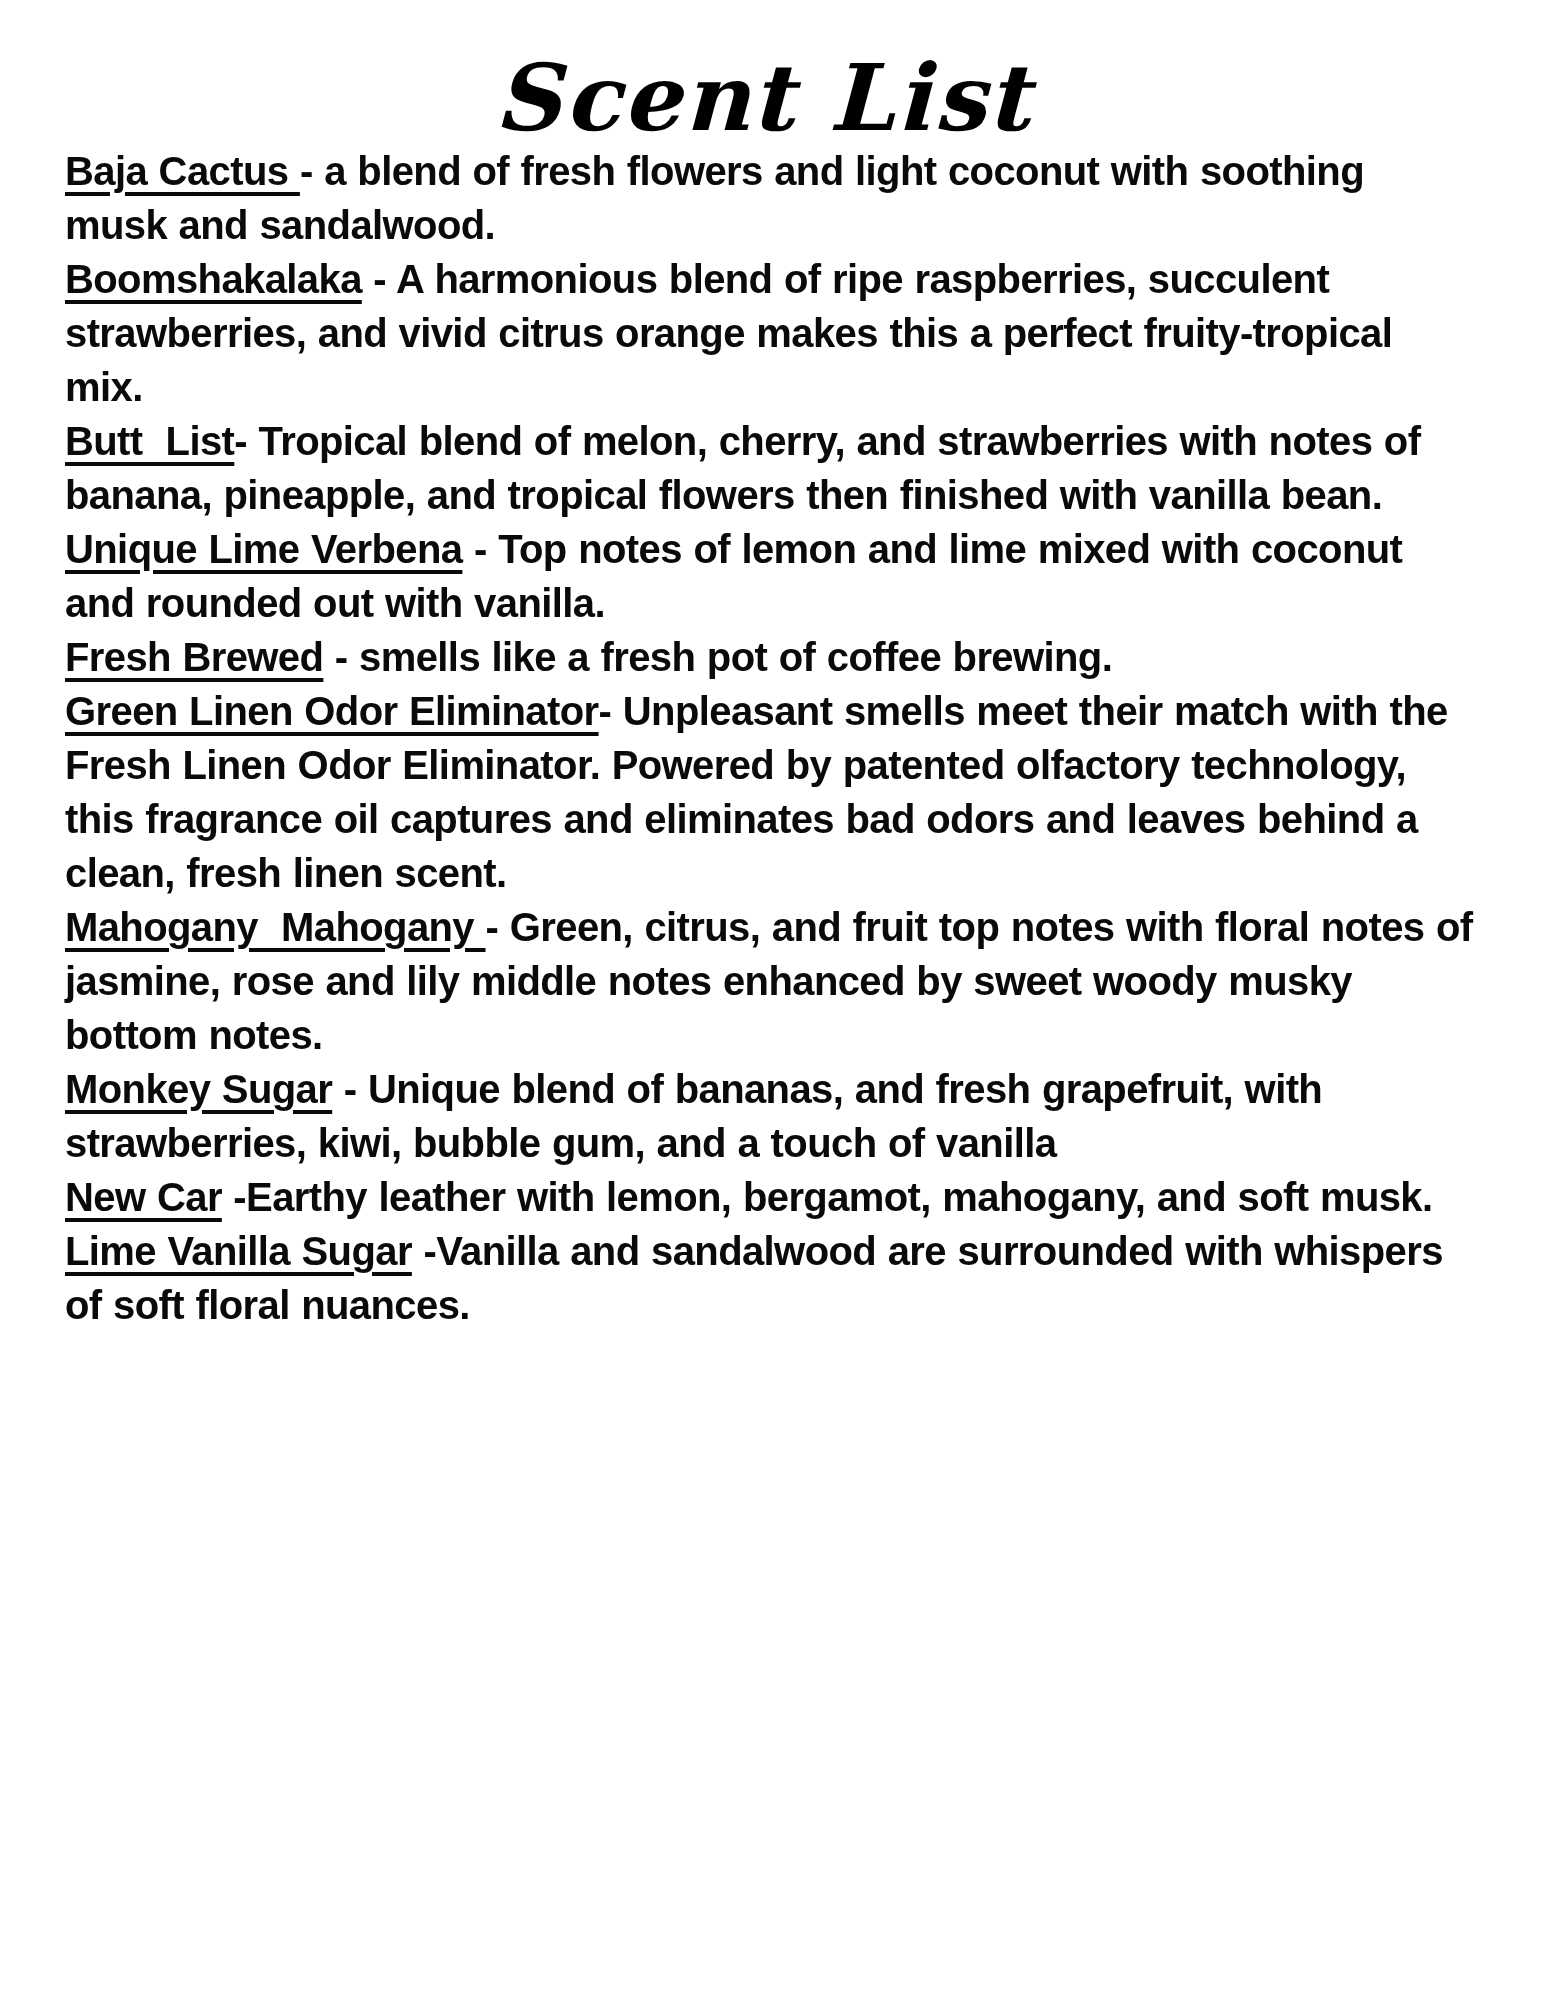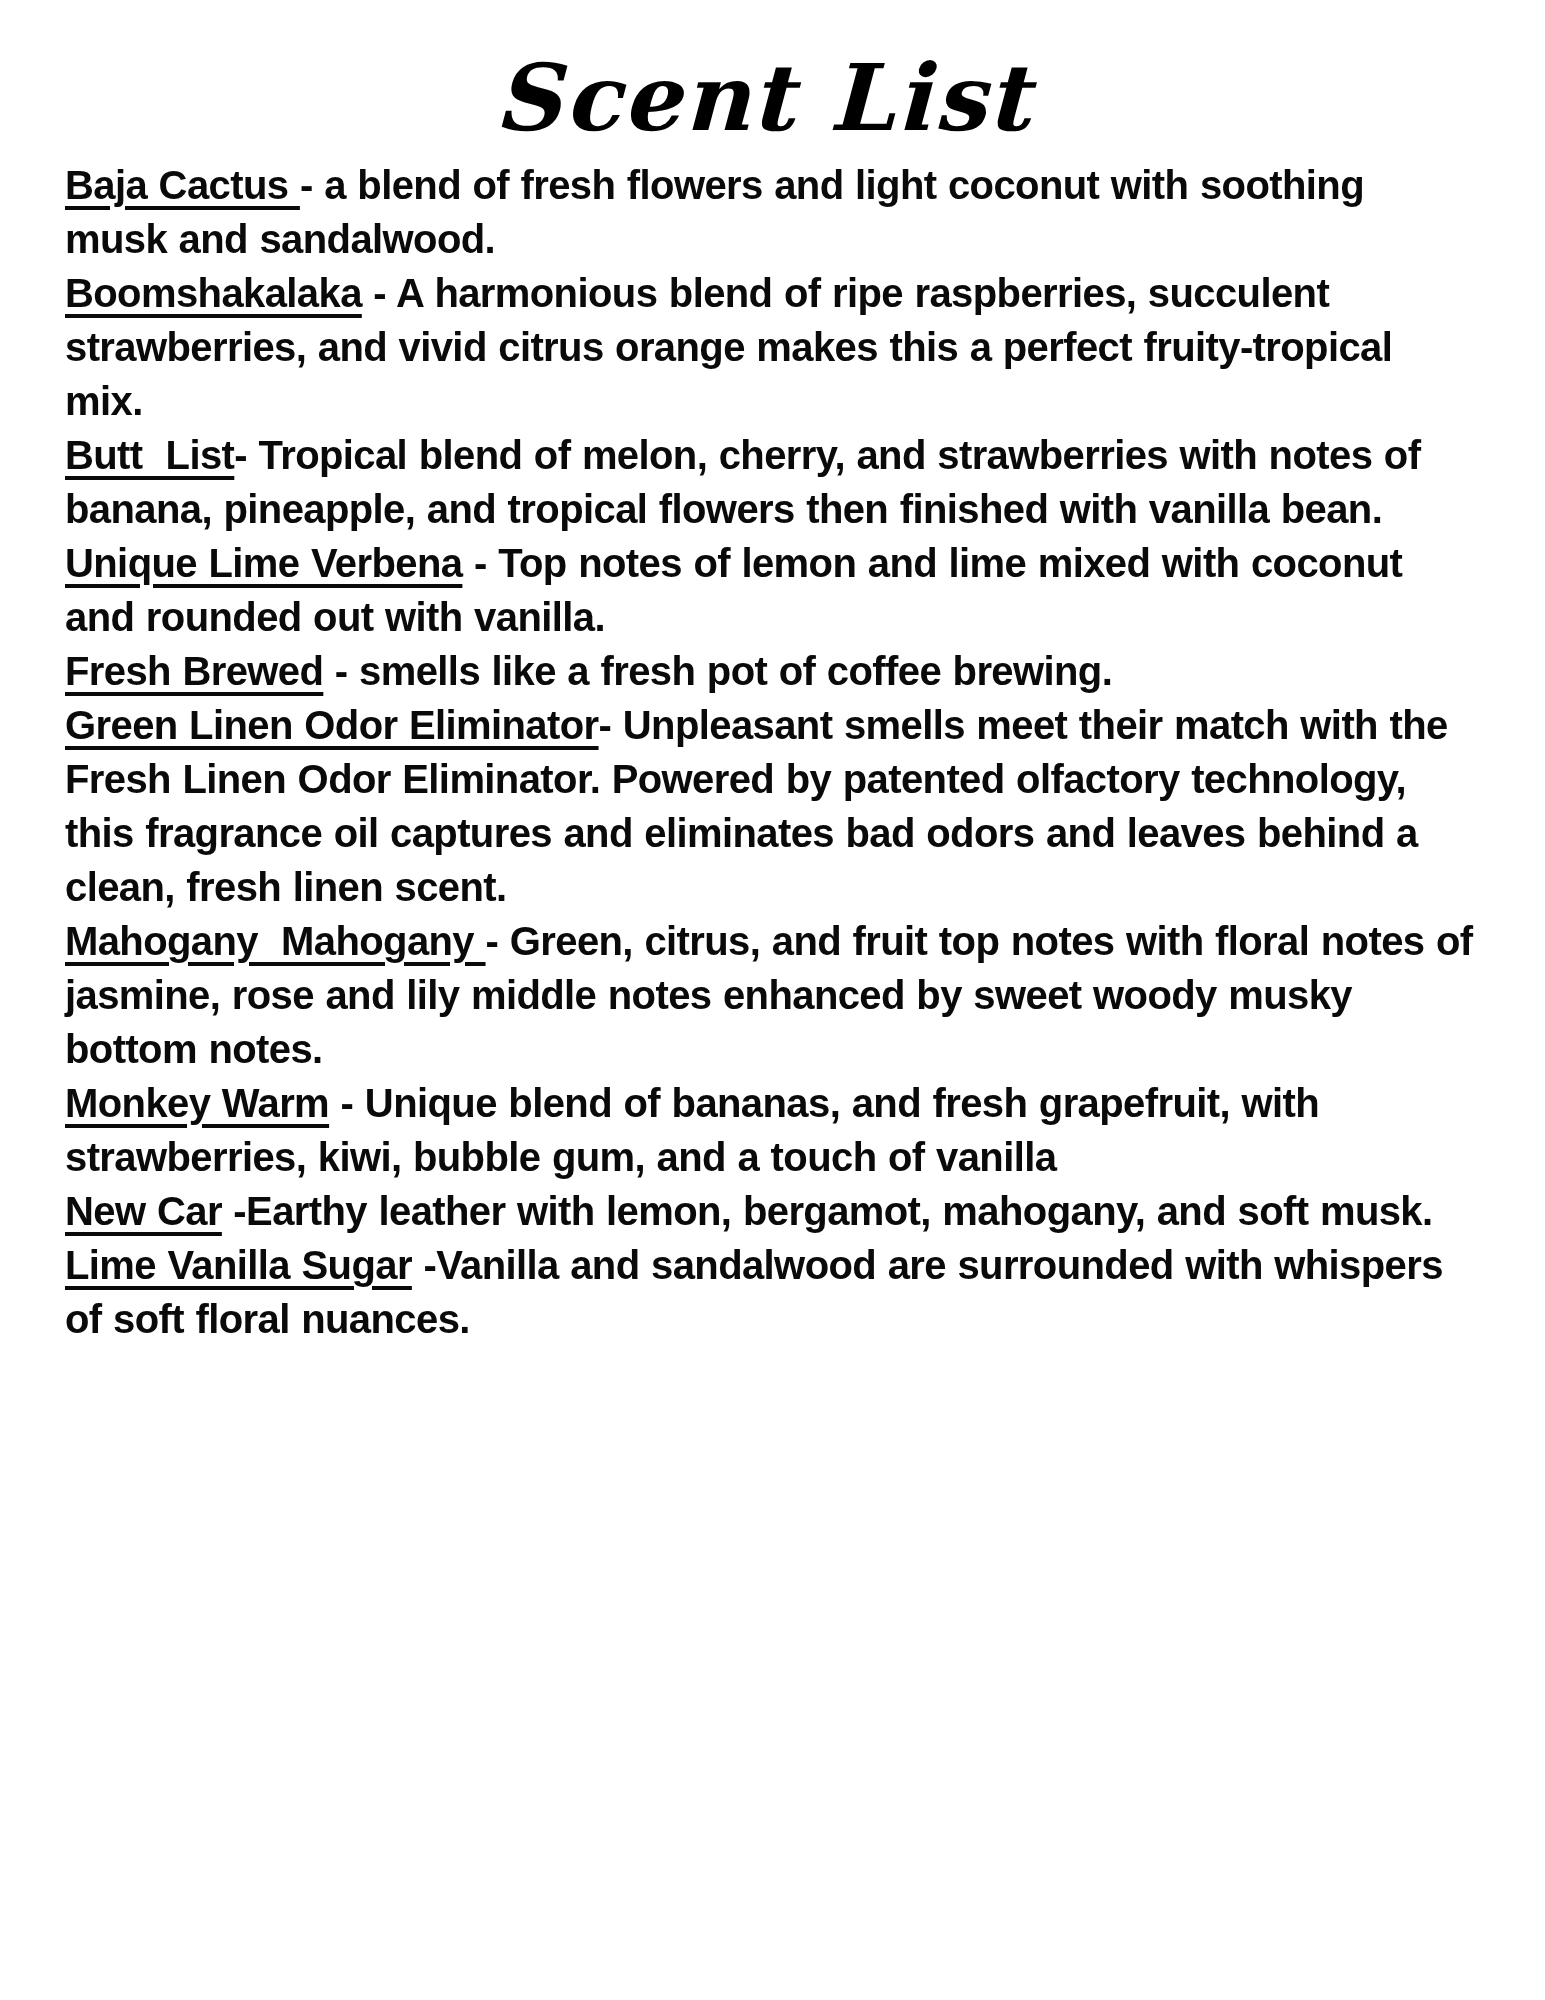--- a/index.html
+++ b/index.html
@@ -22,21 +22,21 @@
     font-family: "DejaVu Serif", cursive, serif;
     font-style: italic;
     font-weight: 700;
     font-size: 92px;
     line-height: 1.0;
     color: #000000;
     letter-spacing: 2px;
     transform: skewX(-4deg);
   }
   .scent-list {
-    margin: 14px 70px 0 65px;
+    margin: 0 70px 0 65px;
   }
   .scent-entry {
     margin: 0;
     font-family: "Liberation Sans", sans-serif;
     font-weight: 700;
     font-size: 40px;
     line-height: 54px;
     color: #0a0a0a;
     letter-spacing: -0.6px;
     word-spacing: 1px;
@@ -65,20 +65,20 @@
   <p class="scent-entry"><span class="scent-name">Butt  List</span><span class="scent-separator">- </span><span class="scent-description">Tropical blend of melon, cherry, and strawberries with notes of banana, pineapple, and tropical flowers then finished with vanilla bean.</span></p>
 
   <p class="scent-entry"><span class="scent-name">Unique Lime Verbena</span><span class="scent-separator"> - </span><span class="scent-description">Top notes of lemon and lime mixed with coconut and rounded out with vanilla.</span></p>
 
   <p class="scent-entry"><span class="scent-name">Fresh Brewed</span><span class="scent-separator"> - </span><span class="scent-description">smells like a fresh pot of coffee brewing.</span></p>
 
   <p class="scent-entry"><span class="scent-name">Green Linen Odor Eliminator</span><span class="scent-separator">- </span><span class="scent-description">Unpleasant smells meet their match with the Fresh Linen Odor Eliminator. Powered by patented olfactory technology, this fragrance oil captures and eliminates bad odors and leaves behind a clean, fresh linen scent.</span></p>
 
   <p class="scent-entry"><span class="scent-name">Mahogany  Mahogany </span><span class="scent-separator">- </span><span class="scent-description">Green, citrus, and fruit top notes with floral notes of jasmine, rose and lily middle notes enhanced by sweet woody musky bottom notes.</span></p>
 
-  <p class="scent-entry"><span class="scent-name">Monkey Warm</span><span class="scent-separator"> - </span><span class="scent-description">Unique blend of bananas, and fresh grapefruit, with strawberries, kiwi, bubble gum, and a touch of vanilla</span></p>
+  <p class="scent-entry"><span class="scent-name">Monkey Sugar</span><span class="scent-separator"> - </span><span class="scent-description">Unique blend of bananas, and fresh grapefruit, with strawberries, kiwi, bubble gum, and a touch of vanilla</span></p>
 
   <p class="scent-entry"><span class="scent-name">New Car</span><span class="scent-separator"> -</span><span class="scent-description">Earthy leather with lemon, bergamot, mahogany, and soft musk.</span></p>
 
 
   <p class="scent-entry"><span class="scent-name">Lime Vanilla Sugar</span><span class="scent-separator"> -</span><span class="scent-description">Vanilla and sandalwood are surrounded with whispers of soft floral nuances.</span></p>
 </div>
 </div>
 
 </body></html>

